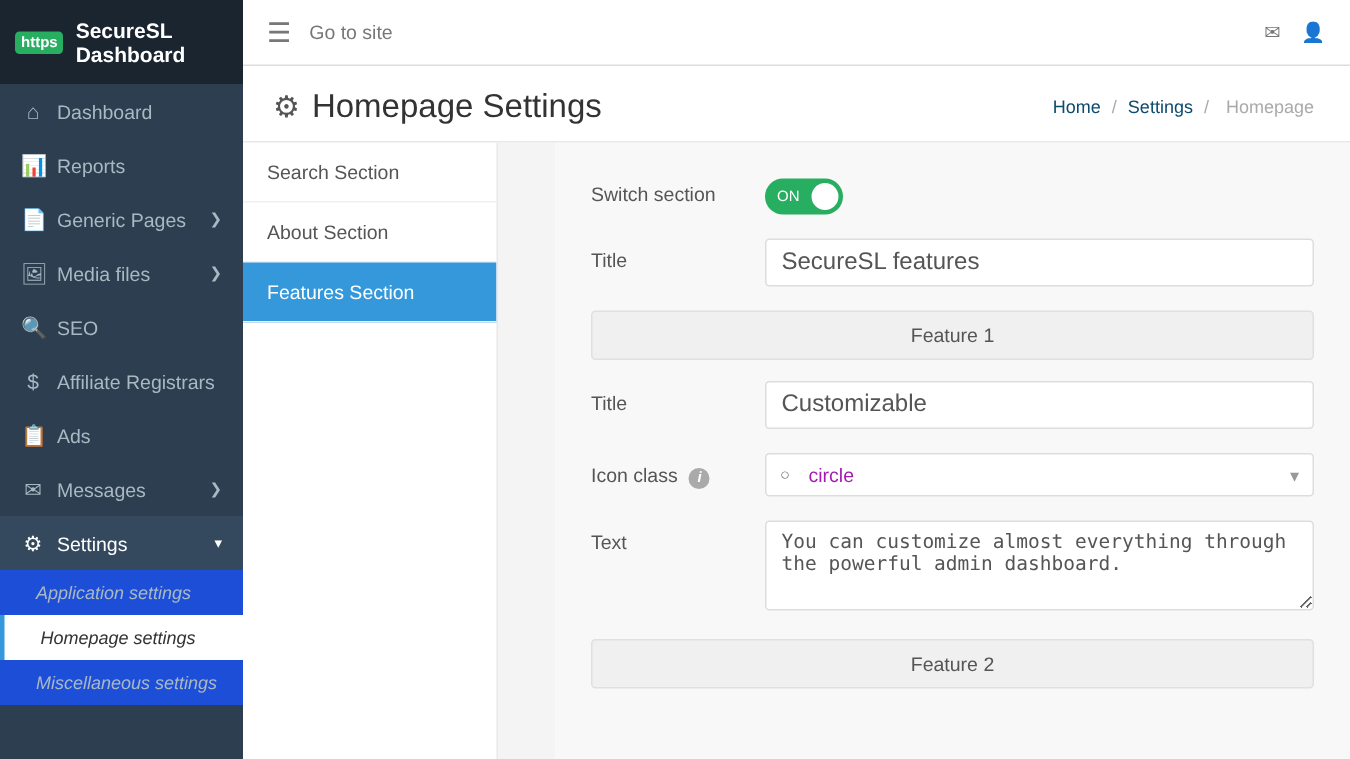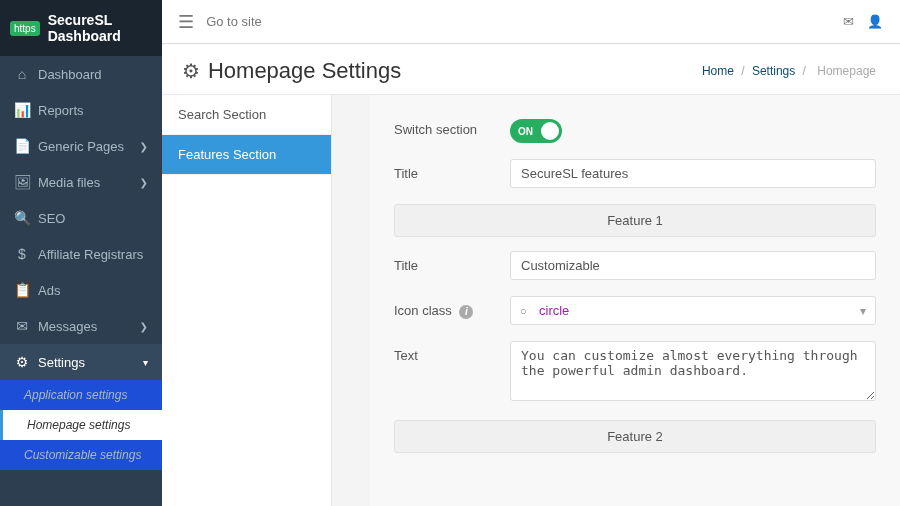--- a/index.html
+++ b/index.html
@@ -23,21 +23,21 @@
       align-items: center;
       gap: 8px;
       color: #fff;
       font-size: 14px;
       font-weight: bold;
     }
     .brand-badge {
       background: #27ae60;
       color: #fff;
       font-size: 10px;
-      font-weight: normal;
+      font-weight: bold;
       padding: 2px 4px;
       border-radius: 3px;
     }
     .sidebar-nav { flex: 1; overflow-y: auto; }
     .nav-item {
       display: flex;
       align-items: center;
       padding: 10px 14px;
       color: #aab8c2;
       cursor: pointer;
@@ -154,21 +154,21 @@
       color: #555;
       font-size: 13px;
       padding-top: 7px;
     }
     .form-control-wrap { flex: 1; }
     .form-input {
       width: 100%;
       border: 1px solid #ddd;
       border-radius: 3px;
       padding: 6px 10px;
-      font-size: 13px;
+      font-size: 16px;
       color: #555;
       background: #fff;
       outline: none;
     }
     .form-textarea {
       width: 100%;
       border: 1px solid #ddd;
       border-radius: 3px;
       padding: 6px 10px;
       font-size: 13px;
@@ -224,21 +224,21 @@
       border-radius: 12px;
       display: flex;
       align-items: center;
       padding: 2px 4px;
       cursor: pointer;
       position: relative;
     }
     .toggle-label-on {
       color: #fff;
       font-size: 10px;
-      font-weight: bold;
+      font-weight: normal;
       margin-left: 4px;
     }
     .toggle-knob {
       width: 18px;
       height: 18px;
       background: #fff;
       border-radius: 50%;
       position: absolute;
       right: 3px;
     }
@@ -318,21 +318,21 @@
       <span class="arrow">❯</span>
     </div>
     <div class="nav-item active">
       <span class="nav-icon">⚙</span>
       <span>Settings</span>
       <span class="arrow">▾</span>
     </div>
     <div class="nav-sub">
       <div class="nav-sub-item">Application settings</div>
       <div class="nav-sub-item active-sub">Homepage settings</div>
-      <div class="nav-sub-item">Customizable settings</div>
+      <div class="nav-sub-item">Miscellaneous settings</div>
     </div>
   </div>
 </nav>
 
 <div class="main">
 
   <div class="topbar">
     <div class="topbar-left">
       <span class="hamburger">☰</span>
       <span class="goto-site">Go to site</span>
@@ -354,20 +354,21 @@
       <a>Settings</a>
       <span> / </span>
       <span>Homepage</span>
     </div>
   </div>
 
   <div class="page-body">
 
     <div class="section-list">
       <div class="section-list-item">Search Section</div>
+      <div class="section-list-item">About Section</div>
       <div class="section-list-item active">Features Section</div>
     </div>
 
     <div class="form-panel">
 
       <div class="form-row">
         <div class="form-label">Switch section</div>
         <div class="form-control-wrap">
           <div class="toggle-wrap">
             <div class="toggle">

